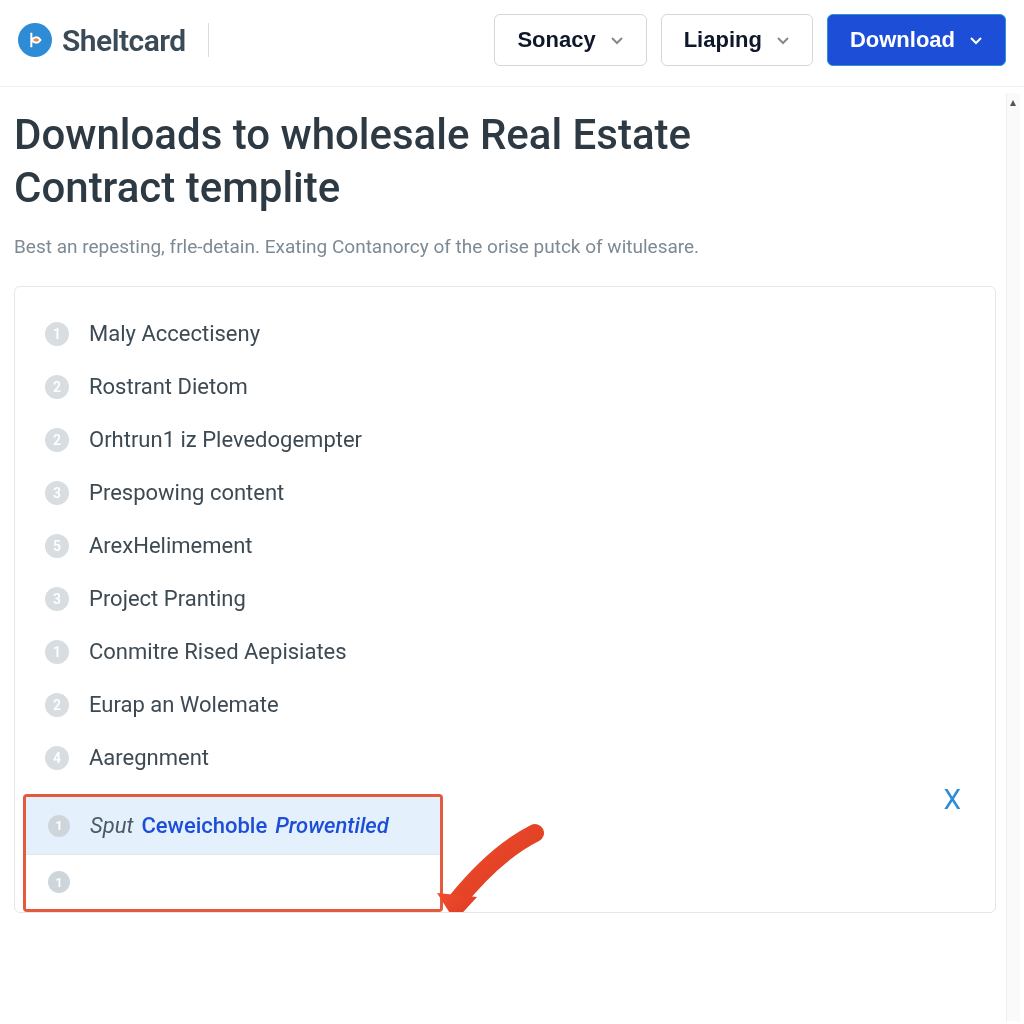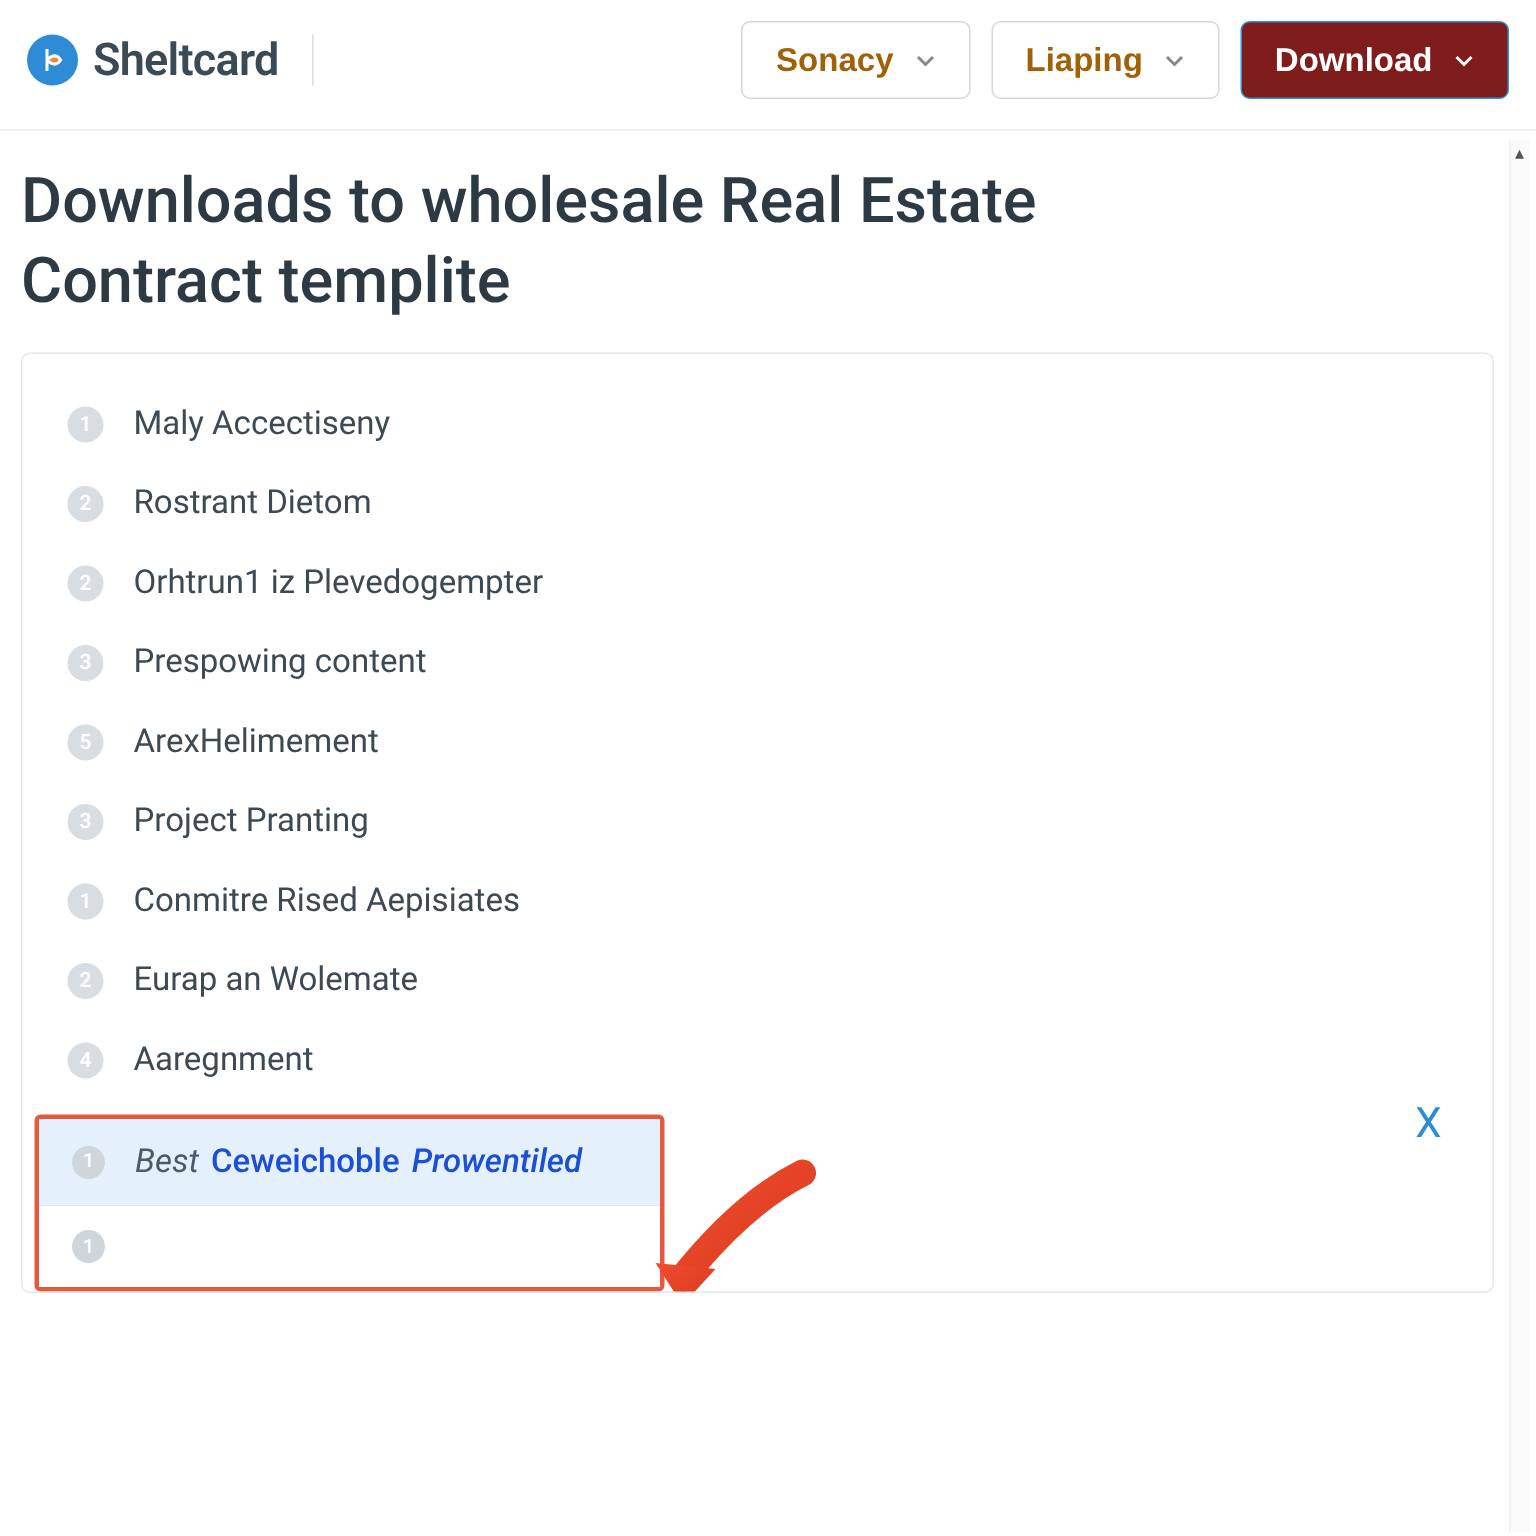--- a/index.html
+++ b/index.html
@@ -10,22 +10,22 @@
   .logo-mark { width: 34px; height: 34px; border-radius: 50%; background: #2e8bd6; display: flex; align-items: center; justify-content: center; position: relative; }
   .logo-mark svg { width: 22px; height: 22px; }
   .logo-text { font-size: 30px; font-weight: 600; color: #3a4a57; letter-spacing: -0.5px; }
   .vdiv { width: 1px; height: 34px; background: #d8dde2; margin: 0 22px 0 22px; }
   .nav { display: flex; align-items: center; gap: 14px; }
   .nav-item { display: flex; align-items: center; gap: 10px; font-size: 20px; color: #5a6b78; cursor: pointer; padding: 10px 14px; }
   .nav-item.small-caps { font-variant: small-caps; letter-spacing: 1px; font-weight: 600; font-size: 22px; }
   .chev { width: 14px; height: 14px; }
   .chev path { stroke: #888; stroke-width: 2; fill: none; }
   .spacer { flex: 1; }
-  .btn { display: flex; align-items: center; gap: 14px; border: 1px solid #d2d8dd; background: #fff; color: #a16207; font-size: 22px; font-weight: 600; padding: 12px 22px; border-radius: 6px; cursor: pointer; }
-  .btn.primary { background: #7f1d1d; border-color: #2e94d6; color: #fff; }
+  .btn { display: flex; align-items: center; gap: 14px; border: 1px solid #d2d8dd; background: #fff; color: #0f172a; font-size: 22px; font-weight: 600; padding: 12px 22px; border-radius: 6px; cursor: pointer; }
+  .btn.primary { background: #1d4ed8; border-color: #2e94d6; color: #fff; }
   .btn.primary .chev path { stroke: #fff; }
   .content { position: relative; padding: 22px 14px 0 14px; height: calc(1024px - 80px); }
   .scrollbar { position: absolute; right: 4px; top: 6px; bottom: 10px; width: 14px; background: #fafafa; border-left: 1px solid #eee; }
   .scroll-arrow { position: absolute; right: 0; width: 14px; height: 18px; display:flex; align-items:center; justify-content:center; color:#555; font-size:12px; }
   .scroll-arrow.top { top: 0; }
   h1 { font-size: 42px; line-height: 1.25; font-weight: 500; color: #2d3a44; max-width: 760px; margin-bottom: 21px; }
   .subtitle { font-size: 19px; color: #7d8a94; margin-bottom: 28px; max-width: 800px; }
   .card { border: 1px solid #e3e7ea; border-radius: 6px; width: 982px; padding: 20px 0 0 0; overflow: hidden; }
   .list { list-style: none; }
   .list li { display: flex; align-items: center; gap: 20px; padding: 14px 30px; font-size: 22px; color: #3d4a54; }
@@ -79,20 +79,21 @@
         </svg>
   </button>
 </div>
 
 <div class="content">
   <div class="scrollbar">
     <div class="scroll-arrow top">▴</div>
   </div>
 
   <h1>Downloads to wholesale Real Estate Contract templite</h1>
+  <p class="subtitle">Best an repesting, frle-detain. Exating Contanorcy of the orise putck of witulesare.</p>
 
   <div class="card" style="position:relative;">
     <ul class="list" id="item-list">
           <li>
             <span class="badge">1</span>
             <span>Maly Accectiseny</span>
           </li>
           <li>
             <span class="badge">2</span>
             <span>Rostrant Dietom</span>
@@ -125,21 +126,21 @@
             <span class="badge">4</span>
             <span>Aaregnment</span>
           </li>
         </ul>
 
     <div class="bg-band" style="top:570px;"></div>
 
     <div class="highlight-box">
       <div class="hi-row top">
         <span class="hi-badge">1</span>
-        <span class="hi-text1">Best</span>
+        <span class="hi-text1">Sput</span>
         <span class="hi-text2" style="margin-left:-12px;">Ceweichoble</span>
         <span class="hi-text2" style="margin-left:-12px;font-style:italic;">Prowentiled</span>
       </div>
       <div class="hi-row bot">
         <span class="hi-badge">1</span>
       </div>
     </div>
 
     <span class="close-x">X</span>
 

